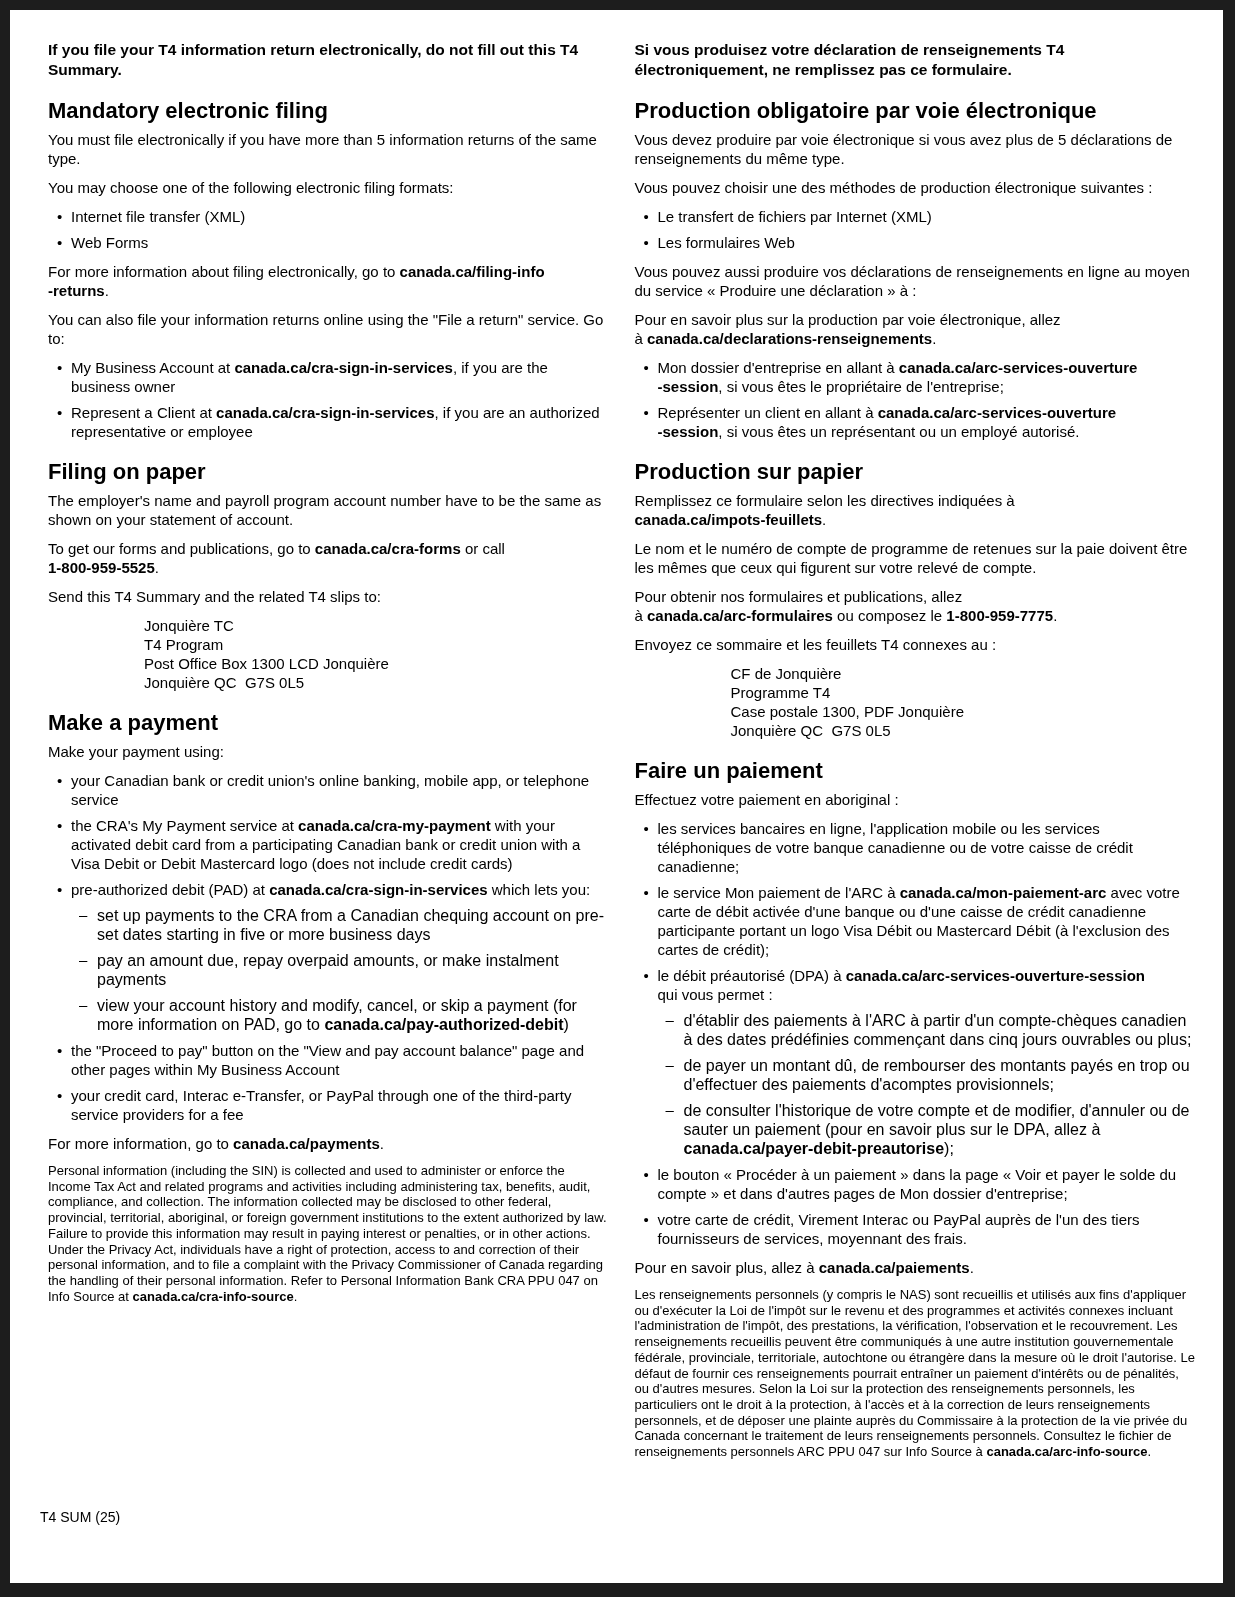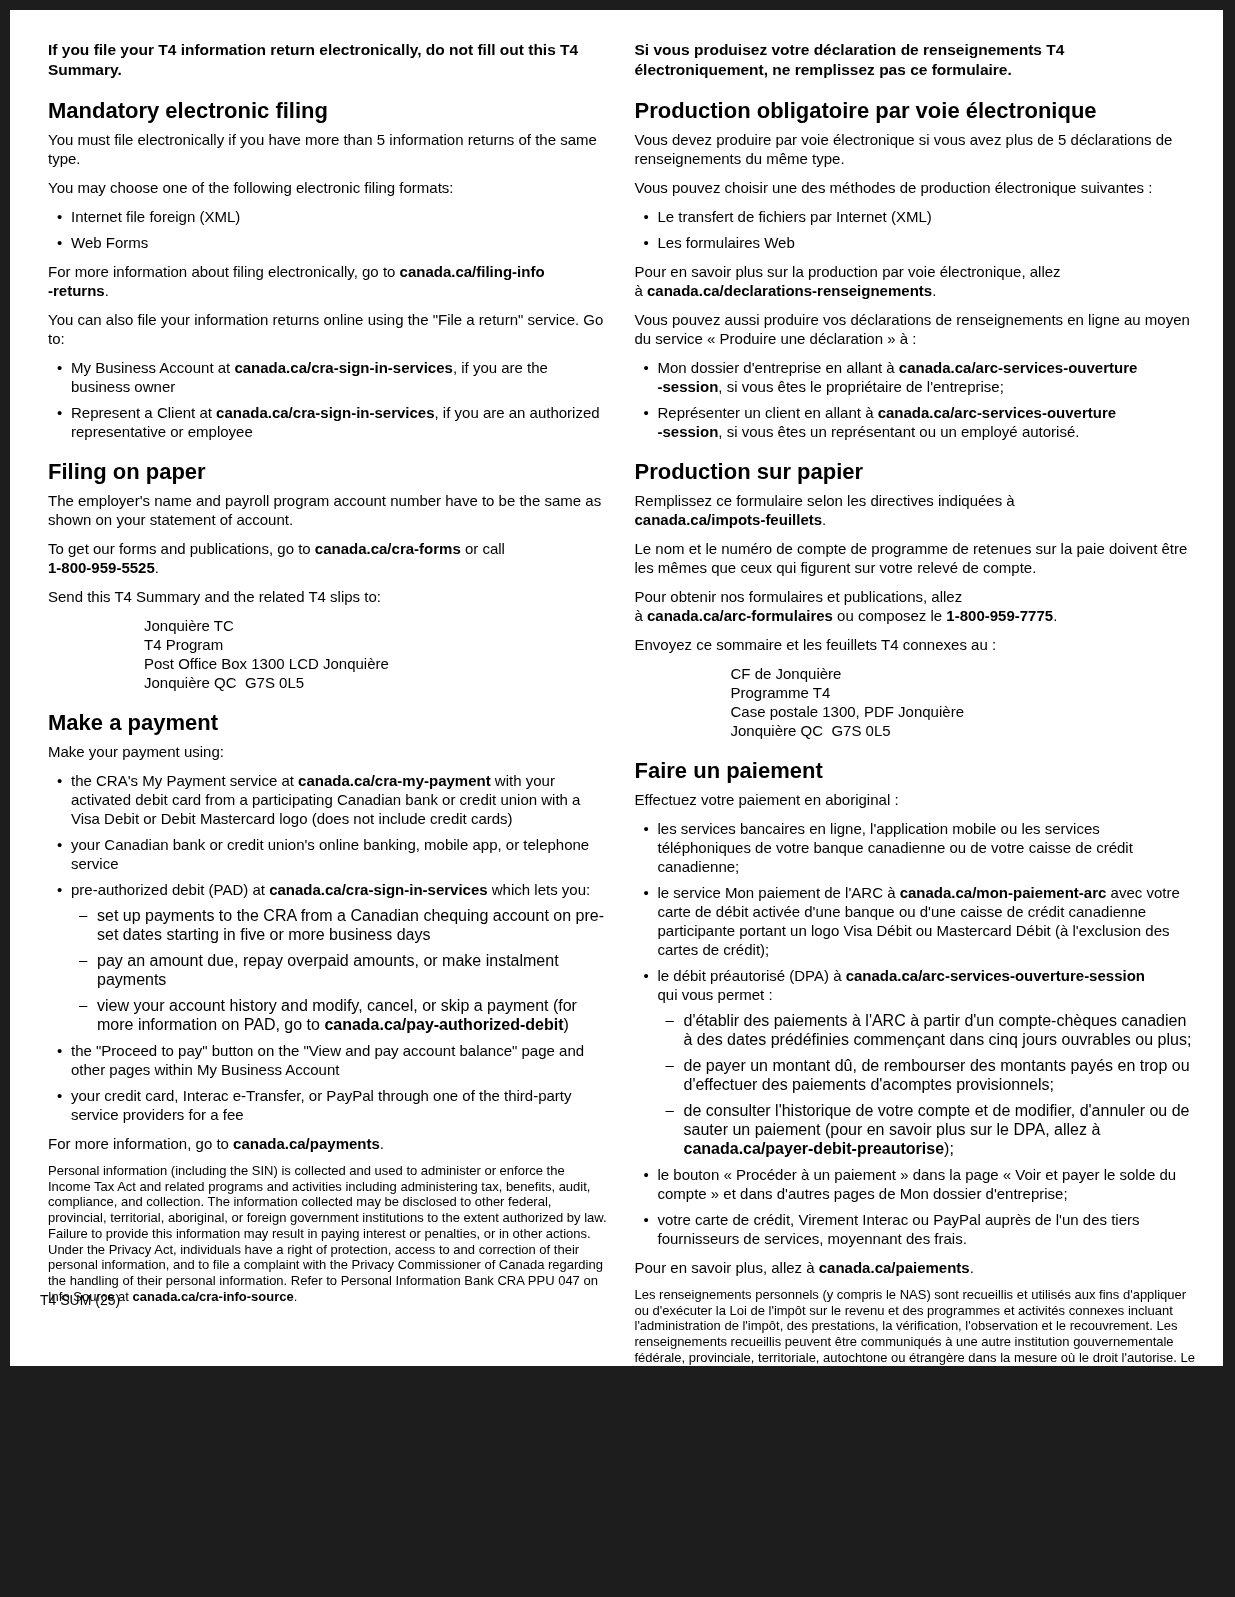--- a/index.html
+++ b/index.html
@@ -3,21 +3,21 @@
 <meta charset="utf-8">
 <style>
   html,body{margin:0;padding:0;}
   body{
     width:1235px;height:1597px;position:relative;
     background:#1d1d1d;
     font-family:"Liberation Sans","DejaVu Sans",sans-serif;
     color:#000;
   }
   .page{
-    position:absolute;left:10px;top:10px;width:1213px;height:1356px;
+    position:absolute;left:10px;top:10px;width:1213px;height:1573px;
     background:#ffffff;box-sizing:border-box;
     padding:30px 26px 0 38px;overflow:hidden;
   }
   .cols{display:grid;grid-template-columns:1fr 1fr;column-gap:24px;}
   .col{min-width:0;}
   p{margin:0 0 10px;font-size:15px;line-height:19px;}
   p.intro{font-weight:bold;margin:0 0 13px;font-size:15.5px;line-height:20px;}
   h2{margin:18px 0 7px;font-size:22px;line-height:25px;font-weight:bold;}
   b{font-weight:bold;}
   ul.bullets{list-style:none;margin:2px 0 10px;padding:0;}
@@ -40,21 +40,21 @@
 
 <div class="page">
   <div class="cols">
     <div class="col">
         <p class="intro"><b>If you file your T4 information return electronically, do not fill out this T4 Summary.</b></p>
         <h2>Mandatory electronic filing</h2>
         <p><span>You must file electronically if you have more than 5 information returns of the same type.</span></p>
         <p><span>You may choose one of the following electronic filing formats:</span></p>
         <ul class="bullets">
           <li>
-            <div class="li-text"><span>Internet file foreign (XML)</span></div>
+            <div class="li-text"><span>Internet file transfer (XML)</span></div>
           </li>
           <li>
             <div class="li-text"><span>Web Forms</span></div>
           </li>
         </ul>
         <p><span>For more information about filing electronically, go to </span><b>canada.ca/filing-info</b><br><b>-returns</b><span>.</span></p>
         <p><span>You can also file your information returns online using the "File a return" service. Go to:</span></p>
         <ul class="bullets">
           <li>
             <div class="li-text"><span>My Business Account at </span><b>canada.ca/cra-sign-in-services</b><span>, if you are the business owner</span></div>
@@ -70,24 +70,24 @@
         <div class="address">
           <div>Jonquière TC</div>
           <div>T4 Program</div>
           <div>Post Office Box 1300 LCD Jonquière</div>
           <div>Jonquière QC  G7S 0L5</div>
         </div>
         <h2>Make a payment</h2>
         <p><span>Make your payment using:</span></p>
         <ul class="bullets">
           <li>
-            <div class="li-text"><span>the CRA's My Payment service at </span><b>canada.ca/cra-my-payment</b><span> with your activated debit card from a participating Canadian bank or credit union with a Visa Debit or Debit Mastercard logo (does not include credit cards)</span></div>
+            <div class="li-text"><span>your Canadian bank or credit union's online banking, mobile app, or telephone service</span></div>
           </li>
           <li>
-            <div class="li-text"><span>your Canadian bank or credit union's online banking, mobile app, or telephone service</span></div>
+            <div class="li-text"><span>the CRA's My Payment service at </span><b>canada.ca/cra-my-payment</b><span> with your activated debit card from a participating Canadian bank or credit union with a Visa Debit or Debit Mastercard logo (does not include credit cards)</span></div>
           </li>
           <li>
             <div class="li-text"><span>pre-authorized debit (PAD) at </span><b>canada.ca/cra-sign-in-services</b><span> which lets you:</span></div>
             <ul class="dashes">
               <li>
                 <div class="li-text"><span>set up payments to the CRA from a Canadian chequing account on pre-set dates starting in five or more business days</span></div>
               </li>
               <li>
                 <div class="li-text"><span>pay an amount due, repay overpaid amounts, or make instalment payments</span></div>
               </li>
@@ -112,22 +112,22 @@
         <p><span>Vous devez produire par voie électronique si vous avez plus de 5 déclarations de renseignements du même type.</span></p>
         <p><span>Vous pouvez choisir une des méthodes de production électronique suivantes :</span></p>
         <ul class="bullets">
           <li>
             <div class="li-text"><span>Le transfert de fichiers par Internet (XML)</span></div>
           </li>
           <li>
             <div class="li-text"><span>Les formulaires Web</span></div>
           </li>
         </ul>
+        <p><span>Vous pouvez aussi produire vos déclarations de renseignements en ligne au moyen du service « Produire une déclaration » à :</span></p>
         <p><span>Pour en savoir plus sur la production par voie électronique, allez</span><br><span>à </span><b>canada.ca/declarations-renseignements</b><span>.</span></p>
-        <p><span>Vous pouvez aussi produire vos déclarations de renseignements en ligne au moyen du service « Produire une déclaration » à :</span></p>
         <ul class="bullets">
           <li>
             <div class="li-text"><span>Mon dossier d'entreprise en allant à </span><b>canada.ca/arc-services-ouverture</b><br><b>-session</b><span>, si vous êtes le propriétaire de l'entreprise;</span></div>
           </li>
           <li>
             <div class="li-text"><span>Représenter un client en allant à </span><b>canada.ca/arc-services-ouverture</b><br><b>-session</b><span>, si vous êtes un représentant ou un employé autorisé.</span></div>
           </li>
         </ul>
         <h2>Production sur papier</h2>
         <p><span>Remplissez ce formulaire selon les directives indiquées à</span><br><b>canada.ca/impots-feuillets</b><span>.</span></p>

